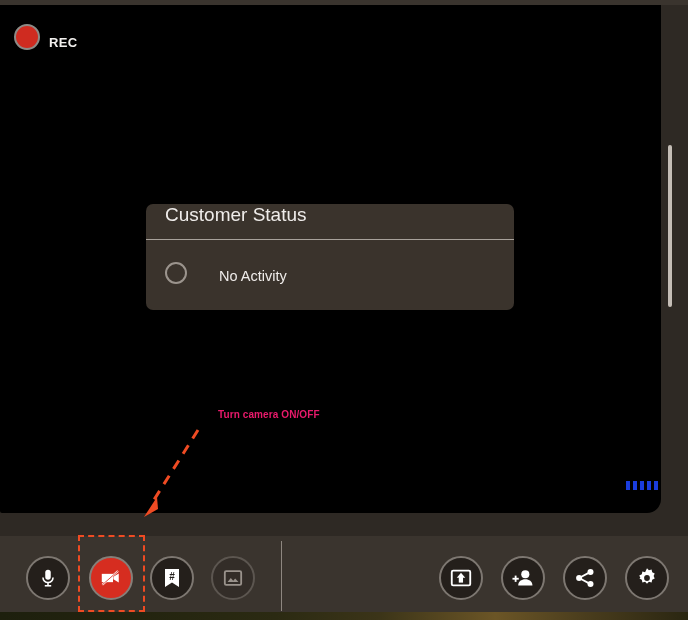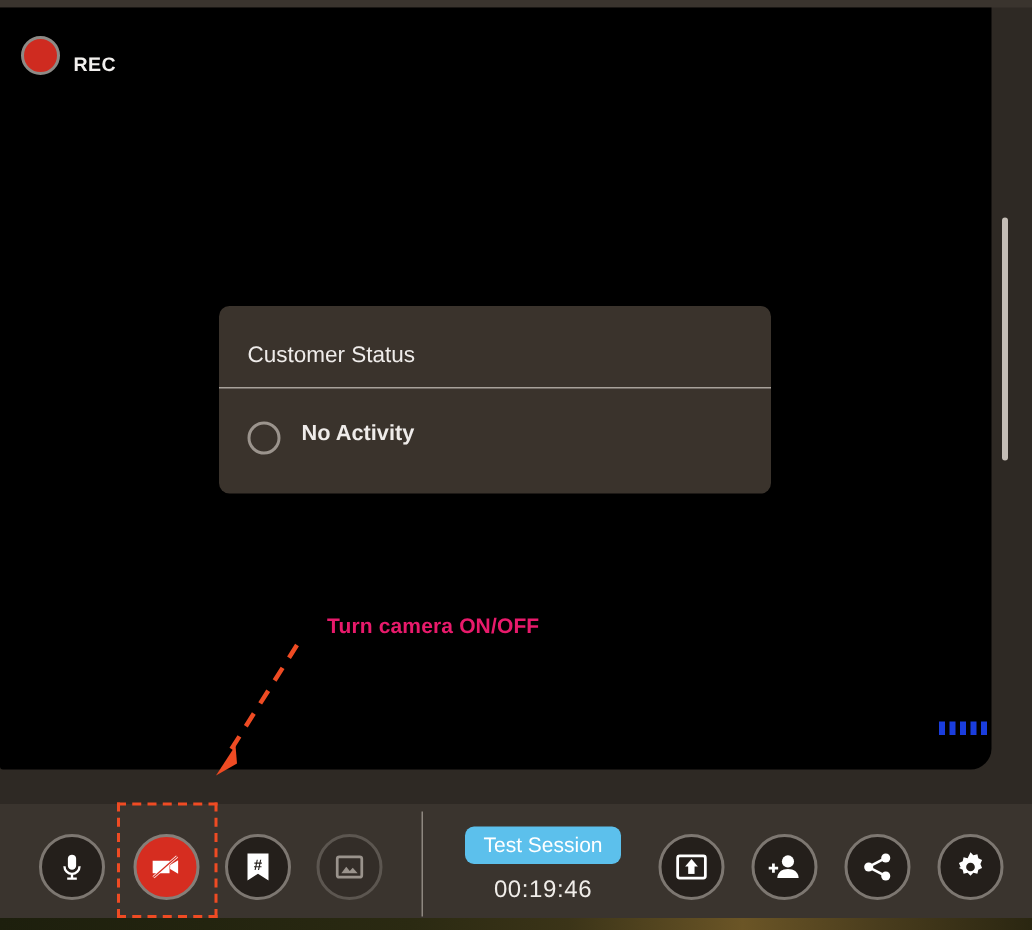--- a/index.html
+++ b/index.html
@@ -69,31 +69,30 @@
   .status-card {
     position: absolute;
     left: 146px;
     top: 199px;
     width: 368px;
     background: #3a332c;
     border-radius: 7px;
     overflow: hidden;
   }
   .status-card-header {
-    padding: 24px 19px 13px 19px;
+    padding: 0 19px 13px 19px;
     color: #efecea;
-    font-size: 15px;
+    font-size: 19px;
     border-bottom: 1px solid #a8a29b;
   }
   .status-card-body {
     padding: 22px 19px 26px 19px;
     display: flex;
-    align-items: flex-start;
-    gap: 14px;
-    font-weight: bold;
+    align-items: flex-end;
+    gap: 32px;
   }
   .status-radio {
     width: 22px; height: 22px;
     border-radius: 50%;
     border: 2px solid #9b948d;
     box-sizing: border-box;
     flex: none;
   }
   .status-text {
     color: #efecea;
@@ -114,21 +113,21 @@
     height: 9px;
     background: #1a3ddd;
   }
 
   
   .annot-label {
     position: absolute;
     left: 218px;
     top: 409px;
     color: #e81a6b;
-    font-size: 14px;
+    font-size: 10px;
     font-weight: bold;
     letter-spacing: 0.1px;
     white-space: nowrap;
   }
   .annot-arrow {
     position: absolute;
     left: 130px;
     top: 425px;
     width: 90px;
     height: 95px;
@@ -316,24 +315,20 @@
 
       <div class="circle-btn disabled" style="left:211px">
         <svg width="22" height="20" viewBox="0 0 24 22">
           <rect x="3" y="3.5" width="18" height="15" rx="1.5" fill="none" stroke="#9a938c" stroke-width="2"></rect>
           <path d="M6 15.5l3.6-4.6 2.6 3.1 2.2-2.5 3.6 4z" fill="#9a938c"></path>
         </svg>
       </div>
 
       <div class="divider"></div>
 
-      <div class="session-block">
-        <span class="session-badge">Test Session</span>
-        <div class="session-timer">00:19:46</div>
-      </div>
 
       <div class="circle-btn" style="left:439px">
         <svg width="24" height="22" viewBox="0 0 26 22">
           <rect x="3" y="3" width="20" height="16" rx="1.5" fill="none" stroke="#ffffff" stroke-width="2"></rect>
           <rect x="10.6" y="10" width="4.6" height="6" fill="#ffffff"></rect>
           <polygon points="13,5.2 17.6,10.6 8.4,10.6" fill="#ffffff"></polygon>
         </svg>
       </div>
 
       <div class="circle-btn" style="left:501px">

